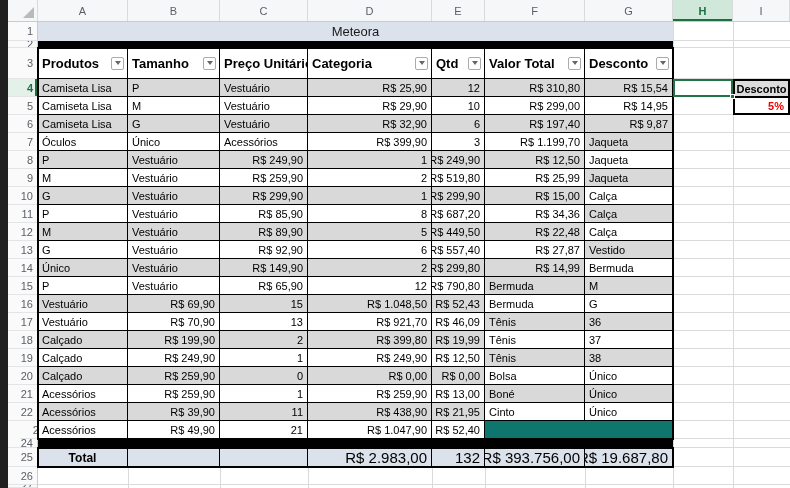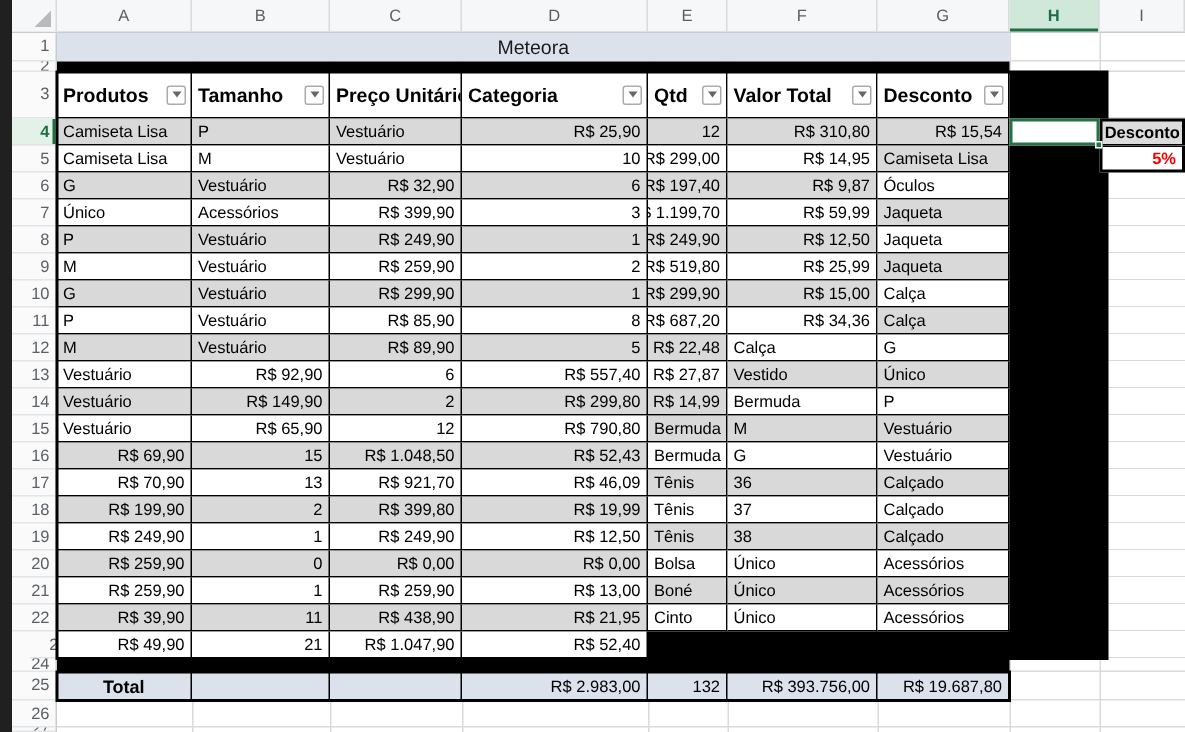--- a/index.html
+++ b/index.html
@@ -46,44 +46,44 @@
 
   
   #title-cell { left:38px; top:22px; width:635px; height:19px; background:#dbe2ec;
                 display:flex; align-items:center; justify-content:center;
                 font-size:13px; color:#1a1a1a; }
 
   
   .band { left:38px; width:635px; background:#000; }
 
   
-  #table { left:38px; top:48px; width:700px; height:391px; display:grid;
+  #table { left:38px; top:48px; width:635px; height:391px; display:grid;
            grid-template-columns:90px 92px 88px 124px 53px 100px 88px;
            grid-template-rows:31px repeat(20, 18px);
-           outline:2px solid #000; outline-offset:-1px; background:#000000; }
+           outline:2px solid #000; outline-offset:-1px; background:#0f766e; }
   .hcell { background:#fff; border-right:1px solid #000; border-bottom:1px solid #000;
            display:flex; align-items:center; justify-content:space-between;
            padding:0 3px 0 4px; font-weight:bold; font-size:13px; color:#000; overflow:hidden; }
   .hcell .lbl { white-space:nowrap; }
   .fbtn { width:13px; height:13px; background:#fff; border:1px solid #ababab;
           border-radius:2px; display:flex; align-items:center; justify-content:center; flex-shrink:0; }
   .chev { width:0; height:0; border-left:3px solid transparent;
           border-right:3px solid transparent; border-top:4px solid #666; }
   .cell { border-right:1px solid #000; border-bottom:1px solid #000;
           display:flex; align-items:center; padding:0 4px; font-size:11px;
           color:#000; background:#fff; overflow:hidden; white-space:nowrap; }
   .cell.band-gray { background:#d9d9d9; }
   .cell.num { justify-content:flex-end; }
 
   
   #total-row { left:38px; top:448px; width:635px; height:19px; display:grid;
                grid-template-columns:90px 92px 88px 124px 53px 100px 88px;
                outline:2px solid #000; outline-offset:-1px; background:#dbe2ec; }
   .tcell { border-right:1px solid #000; display:flex; align-items:center;
-           padding:0 4px; font-size:11px; color:#000; overflow:hidden; white-space:nowrap; }
+           padding:0 4px; font-size:15px; color:#000; overflow:hidden; white-space:nowrap; }
   .tcell.label { justify-content:center; font-weight:bold; font-size:12px; }
   .tcell.num { justify-content:flex-end; }
 
   
   #side-label { left:733px; top:79px; width:57px; height:18px; background:#dcdcdc;
                 border:2px solid #000; border-bottom:1px solid #000;
                 display:flex; align-items:center; justify-content:center;
                 font-weight:bold; font-size:11px; color:#000; }
   #side-value { left:733px; top:97px; width:57px; height:18px; background:#fff;
                 border:2px solid #000; border-top:1px solid #000;
@@ -211,37 +211,37 @@
       <div class="cell band-gray">Camiseta Lisa</div>
       <div class="cell band-gray">P</div>
       <div class="cell band-gray">Vestuário</div>
       <div class="cell band-gray num">R$ 25,90</div>
       <div class="cell band-gray num">12</div>
       <div class="cell band-gray num">R$ 310,80</div>
       <div class="cell band-gray num">R$ 15,54</div>
       <div class="cell">Camiseta Lisa</div>
       <div class="cell">M</div>
       <div class="cell">Vestuário</div>
+      <div class="cell num">R$ 29,90</div>
       <div class="cell num">10</div>
       <div class="cell num">R$ 299,00</div>
       <div class="cell num">R$ 14,95</div>
       <div class="cell band-gray">Camiseta Lisa</div>
       <div class="cell band-gray">G</div>
       <div class="cell band-gray">Vestuário</div>
       <div class="cell band-gray num">R$ 32,90</div>
       <div class="cell band-gray num">6</div>
       <div class="cell band-gray num">R$ 197,40</div>
       <div class="cell band-gray num">R$ 9,87</div>
       <div class="cell">Óculos</div>
       <div class="cell">Único</div>
       <div class="cell">Acessórios</div>
       <div class="cell num">R$ 399,90</div>
       <div class="cell num">3</div>
       <div class="cell num">R$ 1.199,70</div>
-      <div class="cell num">R$ 59,99</div>
       <div class="cell band-gray">Jaqueta</div>
       <div class="cell band-gray">P</div>
       <div class="cell band-gray">Vestuário</div>
       <div class="cell band-gray num">R$ 249,90</div>
       <div class="cell band-gray num">1</div>
       <div class="cell band-gray num">R$ 249,90</div>
       <div class="cell band-gray num">R$ 12,50</div>
       <div class="cell">Jaqueta</div>
       <div class="cell">M</div>
       <div class="cell">Vestuário</div>
@@ -261,20 +261,21 @@
       <div class="cell">Vestuário</div>
       <div class="cell num">R$ 85,90</div>
       <div class="cell num">8</div>
       <div class="cell num">R$ 687,20</div>
       <div class="cell num">R$ 34,36</div>
       <div class="cell band-gray">Calça</div>
       <div class="cell band-gray">M</div>
       <div class="cell band-gray">Vestuário</div>
       <div class="cell band-gray num">R$ 89,90</div>
       <div class="cell band-gray num">5</div>
+      <div class="cell band-gray num">R$ 449,50</div>
       <div class="cell band-gray num">R$ 22,48</div>
       <div class="cell">Calça</div>
       <div class="cell">G</div>
       <div class="cell">Vestuário</div>
       <div class="cell num">R$ 92,90</div>
       <div class="cell num">6</div>
       <div class="cell num">R$ 557,40</div>
       <div class="cell num">R$ 27,87</div>
       <div class="cell band-gray">Vestido</div>
       <div class="cell band-gray">Único</div>

